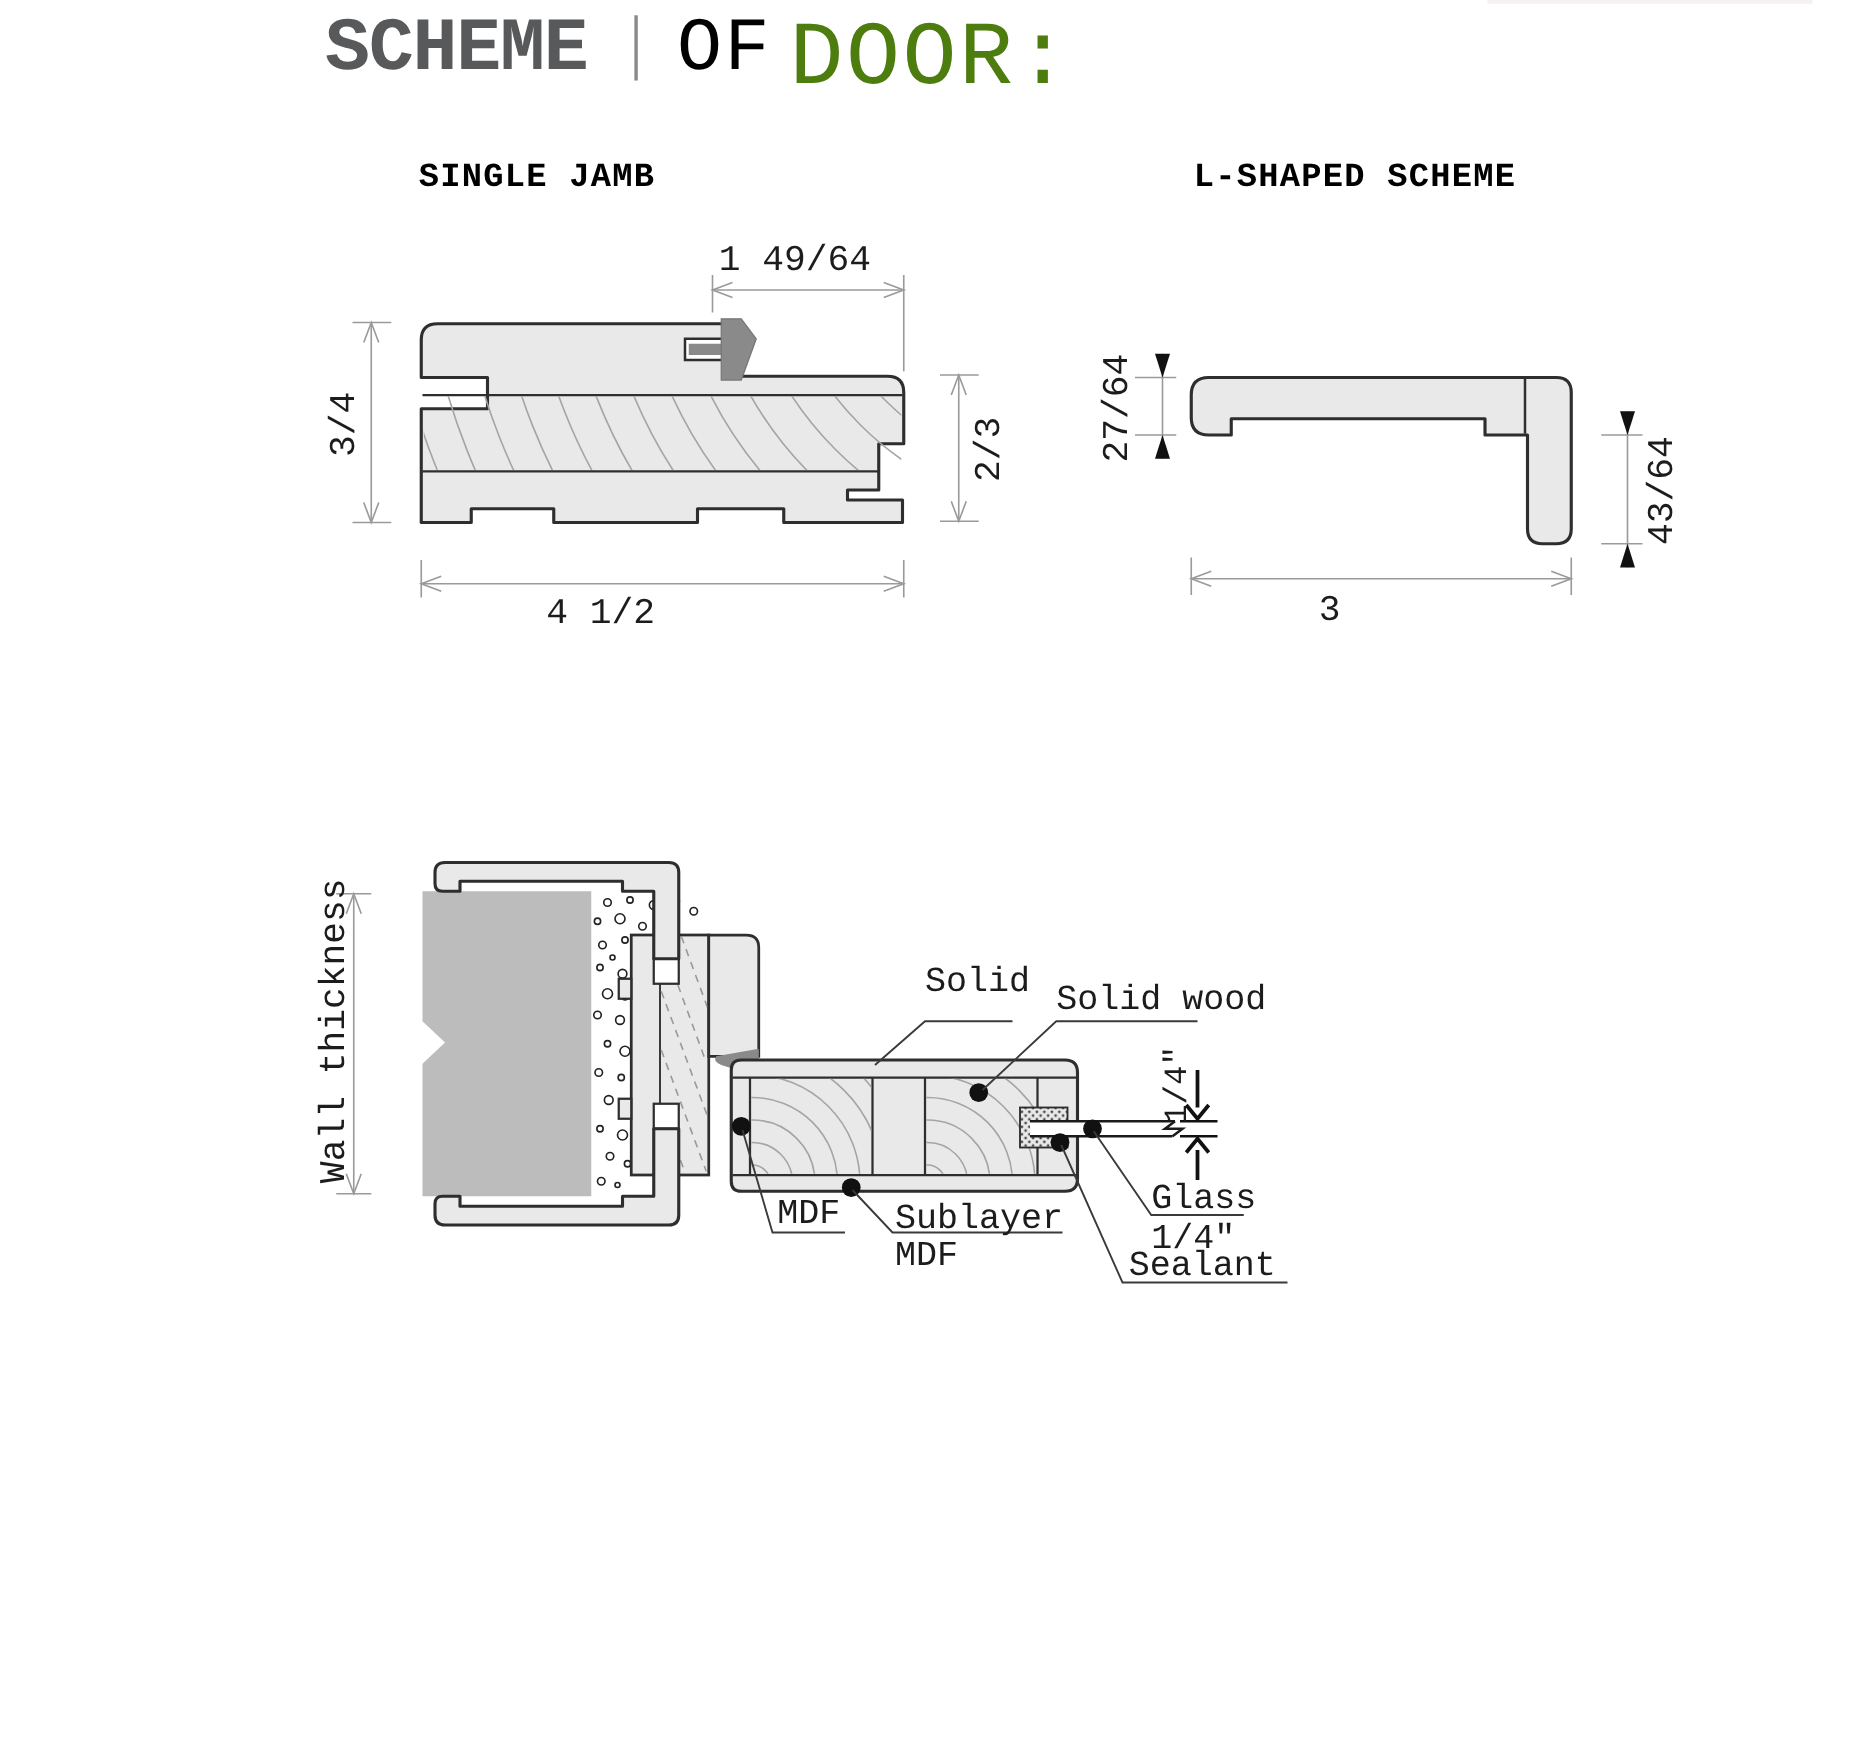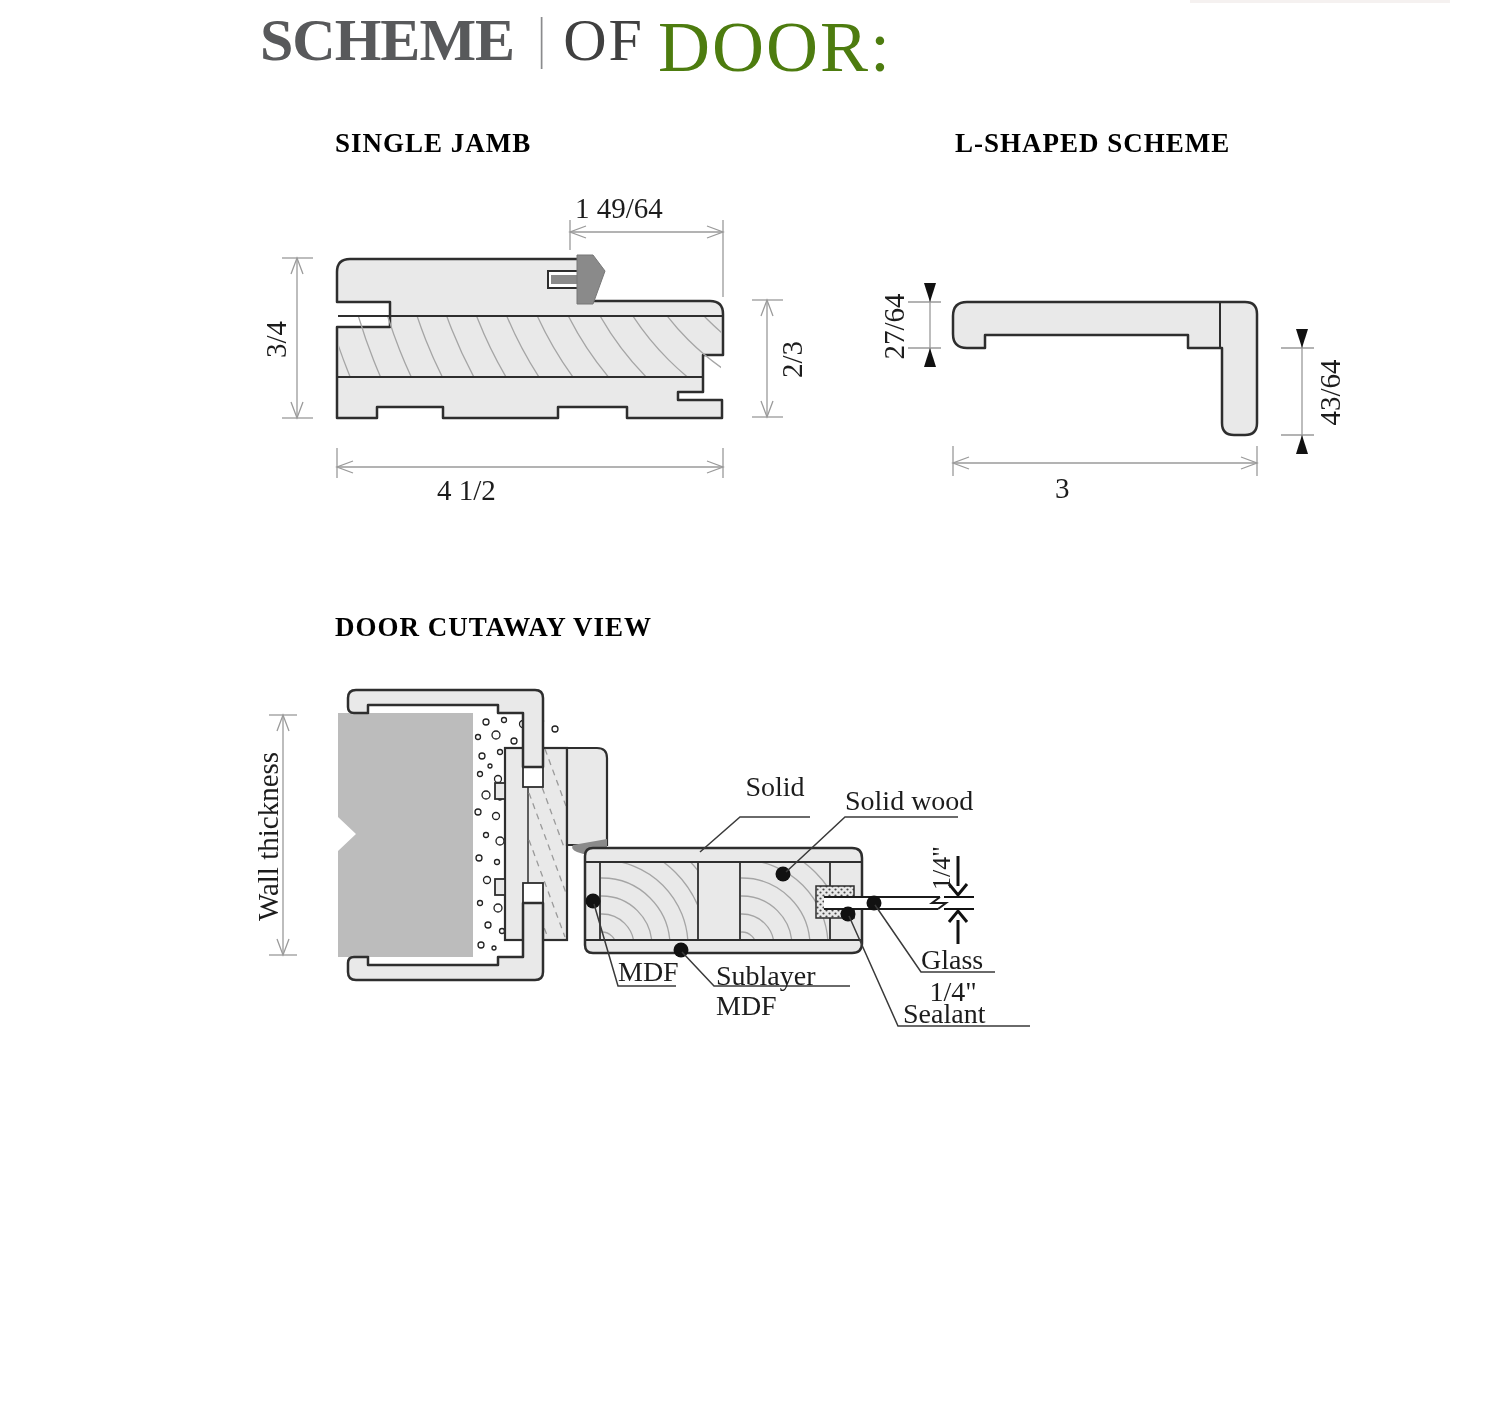--- a/index.html
+++ b/index.html
@@ -1,46 +1,45 @@
 <!DOCTYPE html>
 <html><head>
 <meta charset="utf-8">
 <style>
   html,body{margin:0;padding:0;background:#ffffff;}
   .canvas{position:relative;width:1488px;height:1408px;background:#ffffff;overflow:hidden;
-          font-family:Liberation Serif, serif;border-radius:19px;}
+          font-family:Liberation Mono, monospace;border-radius:19px;}
   svg{position:absolute;left:0;top:0;}
   .txt{position:absolute;color:#1c1c1c;white-space:nowrap;}
   .heading{position:absolute;font-weight:bold;font-size:27px;color:#000000;letter-spacing:1px;white-space:nowrap;}
   .dim{font-size:29px;text-align:left;}
   .lbl{font-size:28px;}
   .rot{transform:rotate(-90deg);transform-origin:center center;text-align:center;}
   .title{position:absolute;left:260px;top:6px;display:flex;align-items:flex-start;white-space:pre;}
   .title .t1{font-size:60px;font-weight:800;color:#58595b;letter-spacing:-1px;}
   .title .tdiv{font-size:56px;font-weight:200;color:#8a8b8d;margin:0 16px 0 22px;transform:scaleX(.6);}
-  .title .t2{font-size:60px;font-weight:300;color:#404040;letter-spacing:2px;transform:scaleY(1.0);}
+  .title .t2{font-size:60px;font-weight:300;color:#000000;letter-spacing:2px;transform:scaleY(1.0);}
   .title .t3{font-size:72px;font-weight:300;color:#4d7c0f;letter-spacing:2px;margin-left:14px;}
   .artifact{position:absolute;left:1190px;top:0;width:260px;height:3px;background:#d9c9c2;opacity:.25;}
 </style>
 </head>
 <body>
 
 <div class="canvas">
 
   <div class="title">
     <span class="t1">SCHEME</span>
     <span class="tdiv">|</span>
     <span class="t2">OF</span>
     <span class="t3">DOOR:</span>
   </div>
   <div class="artifact"></div>
 
   <div class="heading" style="left:335px;top:128px;">SINGLE JAMB</div>
   <div class="heading" style="left:955px;top:128px;">L-SHAPED SCHEME</div>
-  <div class="heading" style="left:335px;top:612px;">DOOR CUTAWAY VIEW</div>
 
   <svg width="1488" height="1408" viewBox="0 0 1488 1408">
     <defs>
       <clipPath id="jambBand">
           <rect x="339" y="317" width="382" height="59"></rect>
         </clipPath>
       <clipPath id="leftBlock">
           <rect x="601" y="863" width="96" height="76"></rect>
         </clipPath>
       <clipPath id="rightBlock">

